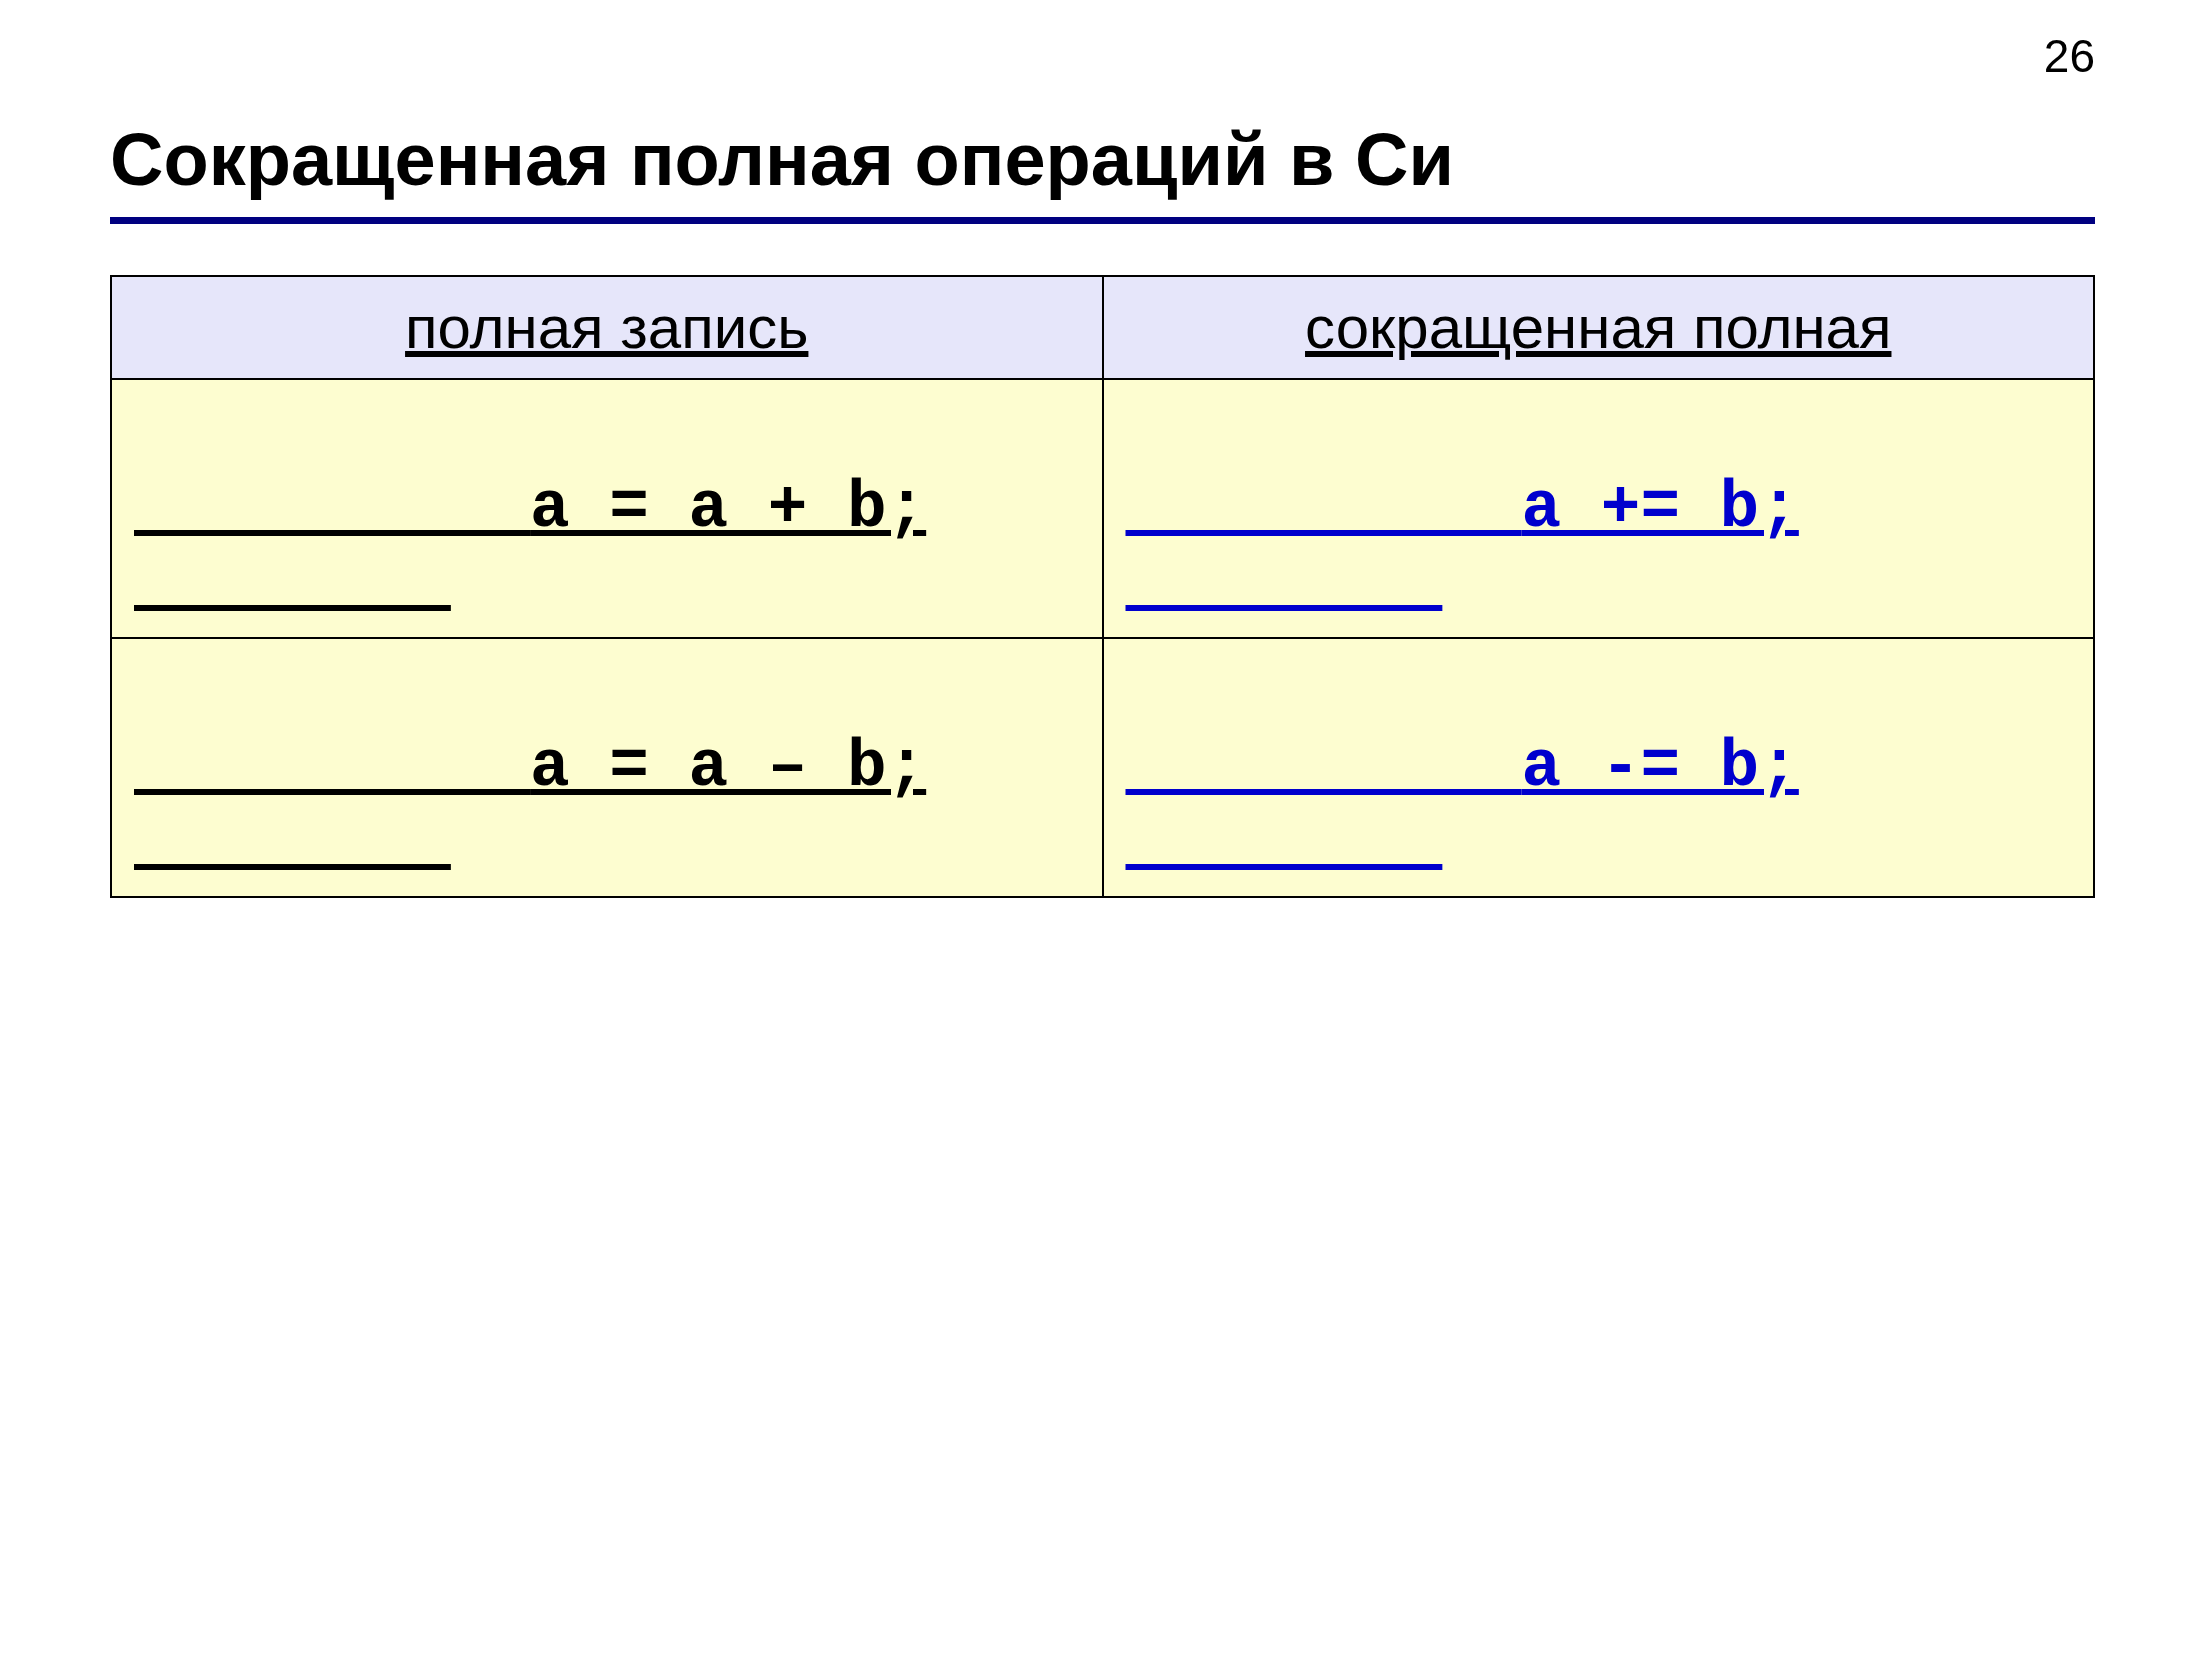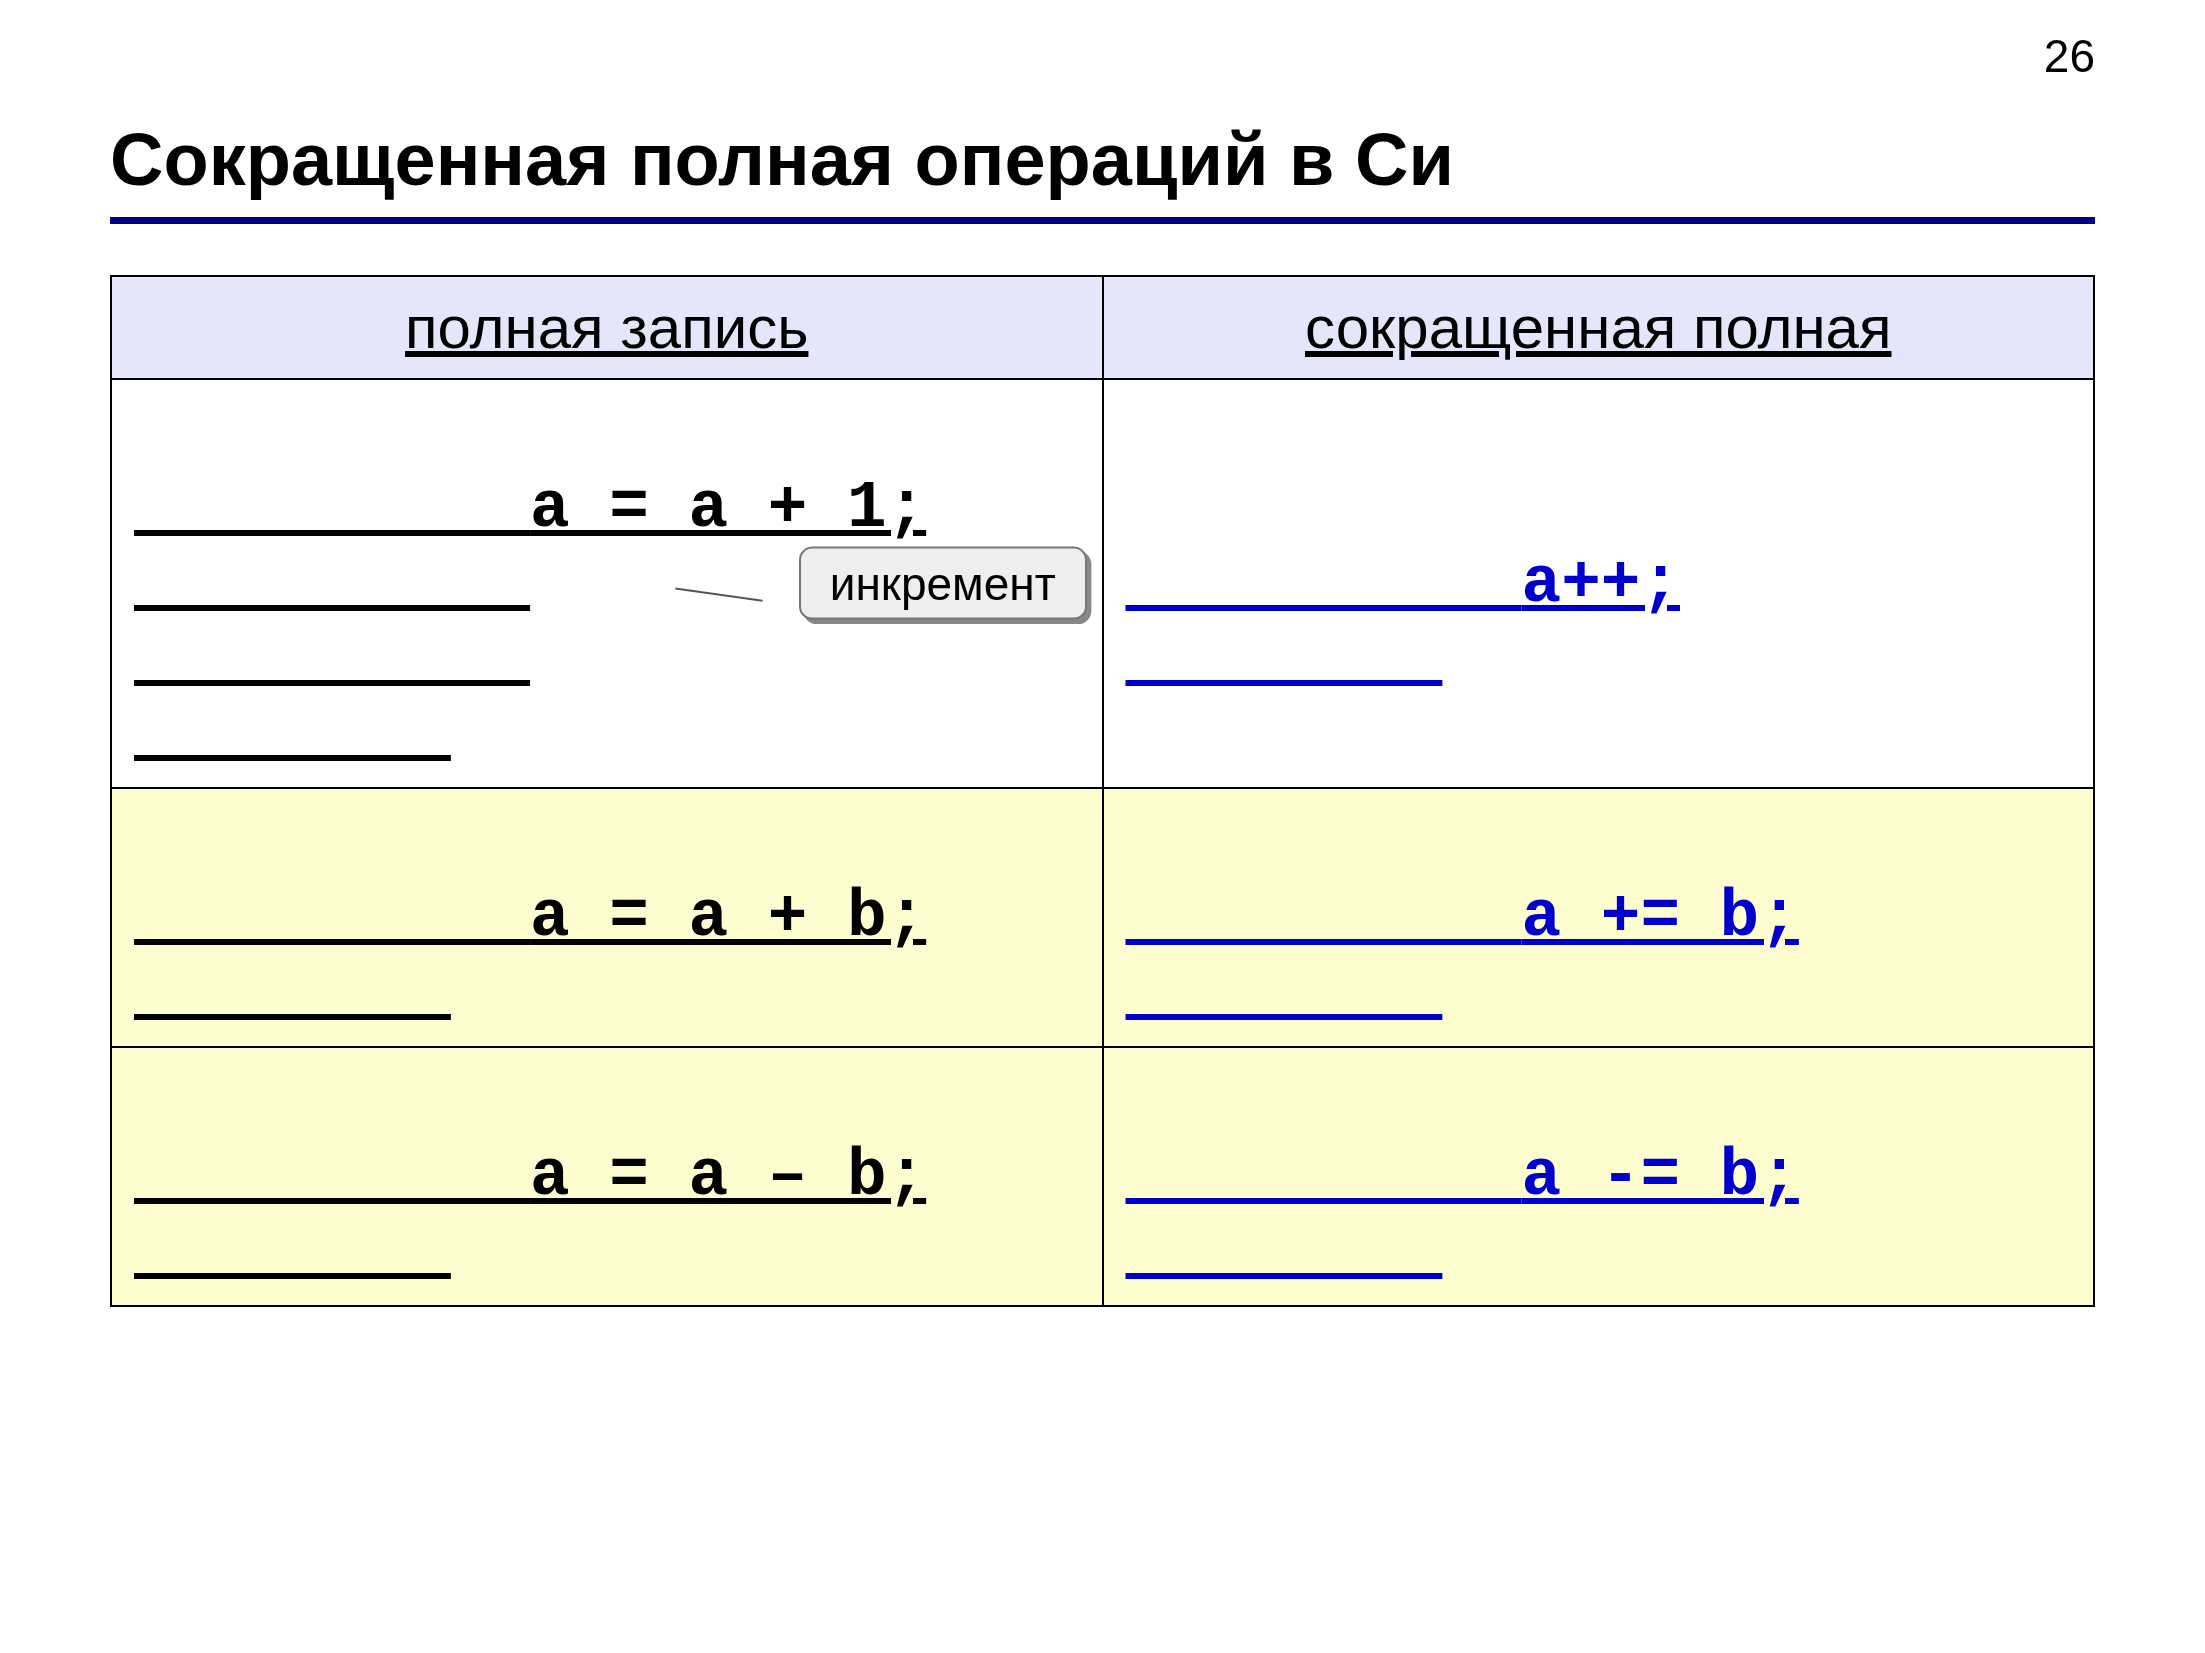--- a/index.html
+++ b/index.html
@@ -101,30 +101,20 @@
   <hr class="title-rule">
 
   <table class="ops">
     <thead>
       <tr>
         <th>полная запись</th>
         <th>сокращенная полная</th>
       </tr>
     </thead>
     <tbody>
-      <tr>
-        <td>
-          <span>a = a + 1;</span>
-          <span class="callout-connector"></span>
-          <span class="callout">инкремент</span>
-        </td>
-        <td class="short">
-          <span>a++;</span>
-        </td>
-      </tr>
       <tr class="alt">
         <td>
           <span>a = a + b;</span>
         </td>
         <td class="short">
           <span>a += b;</span>
         </td>
       </tr>
       <tr class="alt">
         <td>

